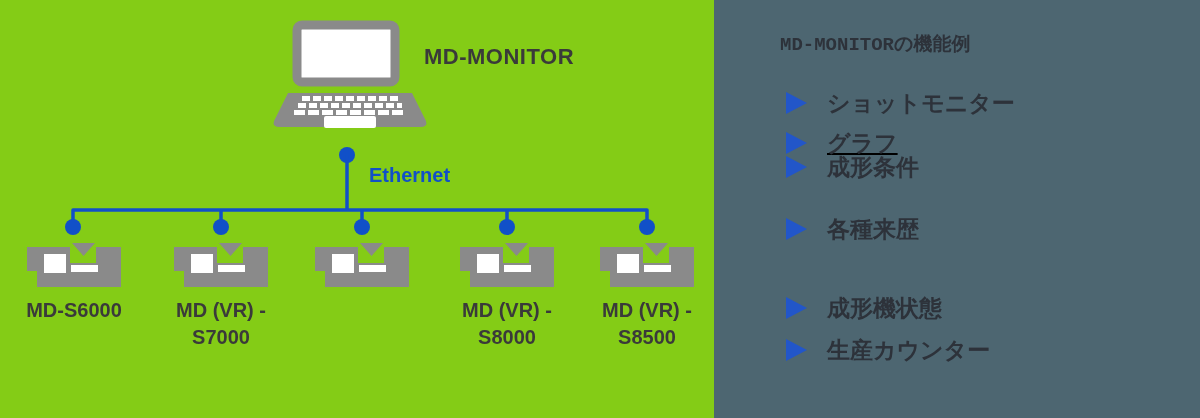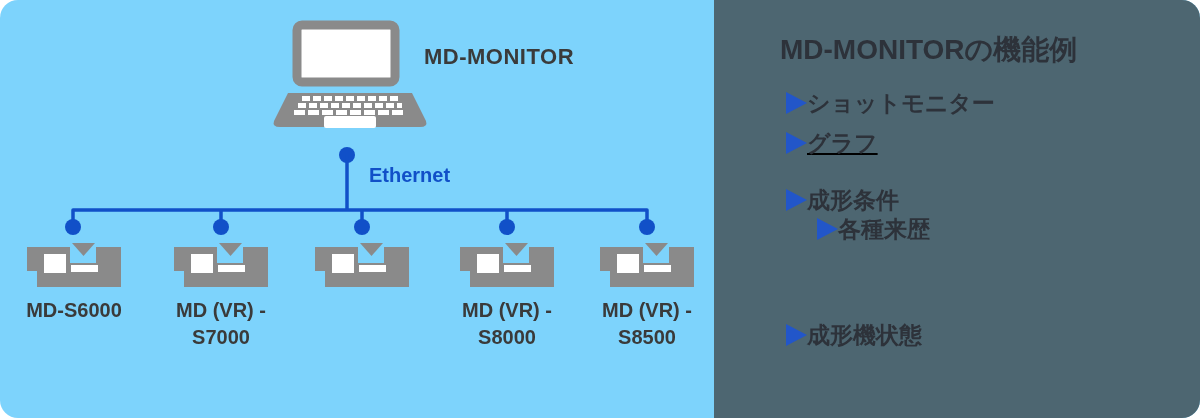--- a/index.html
+++ b/index.html
@@ -9,21 +9,21 @@
     --panel-bg: #4d6671;
     --diagram-text: #3a3a3a;
     --panel-text: #2d323a;
   }
   * { margin:0; padding:0; box-sizing:border-box; }
   html,body { background:#fff; }
   body { font-family:"Liberation Sans","DejaVu Sans",sans-serif; }
 
   .stage {
     position:relative; width:1200px; height:418px;
-    background:#7dd3fc; overflow:hidden;border-radius:18px;
+    background:#84cc16; overflow:hidden;
   }
 
   
   .laptop-icon { position:absolute; left:269px; top:13px; color:var(--machine-gray); }
   .monitor-label {
     position:absolute; left:424px; top:44px;
     font-size:22px; font-weight:600; letter-spacing:.5px;
     color:var(--diagram-text);
   }
   .network-lines { position:absolute; left:0; top:140px; color:var(--line-blue); }
@@ -43,35 +43,35 @@
   .m4 { left:459px; } .ml4 { left:422px; }
   .m5 { left:599px; } .ml5 { left:562px; }
 
   
   .panel {
     position:absolute; left:714px; top:0; width:486px; height:418px;
     background:var(--panel-bg);
   }
   .panel-title {
     position:absolute; left:66px; top:31px;
-    font-size:28px; font-weight:700; color:var(--panel-text);
+    font-size:19px; font-weight:700; color:var(--panel-text);font-family:Liberation Mono, monospace;
   }
   .feat {
     position:absolute; left:72px;
-    display:flex; align-items:center; gap:0; height:28px;
+    display:flex; align-items:center; gap:20px; height:28px;
   }
   .feat-text { font-size:23px; font-weight:600; color:var(--panel-text); line-height:28px; }
   .tri {
     width:0; height:0; flex:0 0 auto;
     border-left:21px solid var(--bullet-blue);
     border-top:11px solid transparent;
     border-bottom:11px solid transparent;
   }
-  .f1 { top:89px; } .f2 { top:129px;text-decoration:underline; } .f3 { top:186px; }
-  .f4 { top:215px;margin-left:31px; } .f5 { top:294px;margin-top:27px; } .f6 { top:336px; }
+  .f1 { top:89px; } .f2 { top:129px;text-decoration:underline; } .f3 { top:153px; }
+  .f4 { top:215px; } .f5 { top:294px; } .f6 { top:336px; }
   .feat-sub {
     position:absolute; left:116px; top:252px;
     font-size:22px; font-weight:600; color:var(--panel-text); line-height:28px;
   }
 </style>
 </head>
 <body>
 
 <div class="stage">
 
@@ -155,15 +155,19 @@
       <span class="feat-text">成形条件</span>
     </div>
     <div class="feat f4">
       <span class="tri"></span>
       <span class="feat-text">各種来歴</span>
     </div>
     <div class="feat f5">
       <span class="tri"></span>
       <span class="feat-text">成形機状態</span>
     </div>
+    <div class="feat f6">
+      <span class="tri"></span>
+      <span class="feat-text">生産カウンター</span>
+    </div>
   </div>
 
 </div>
 
 </body></html>

